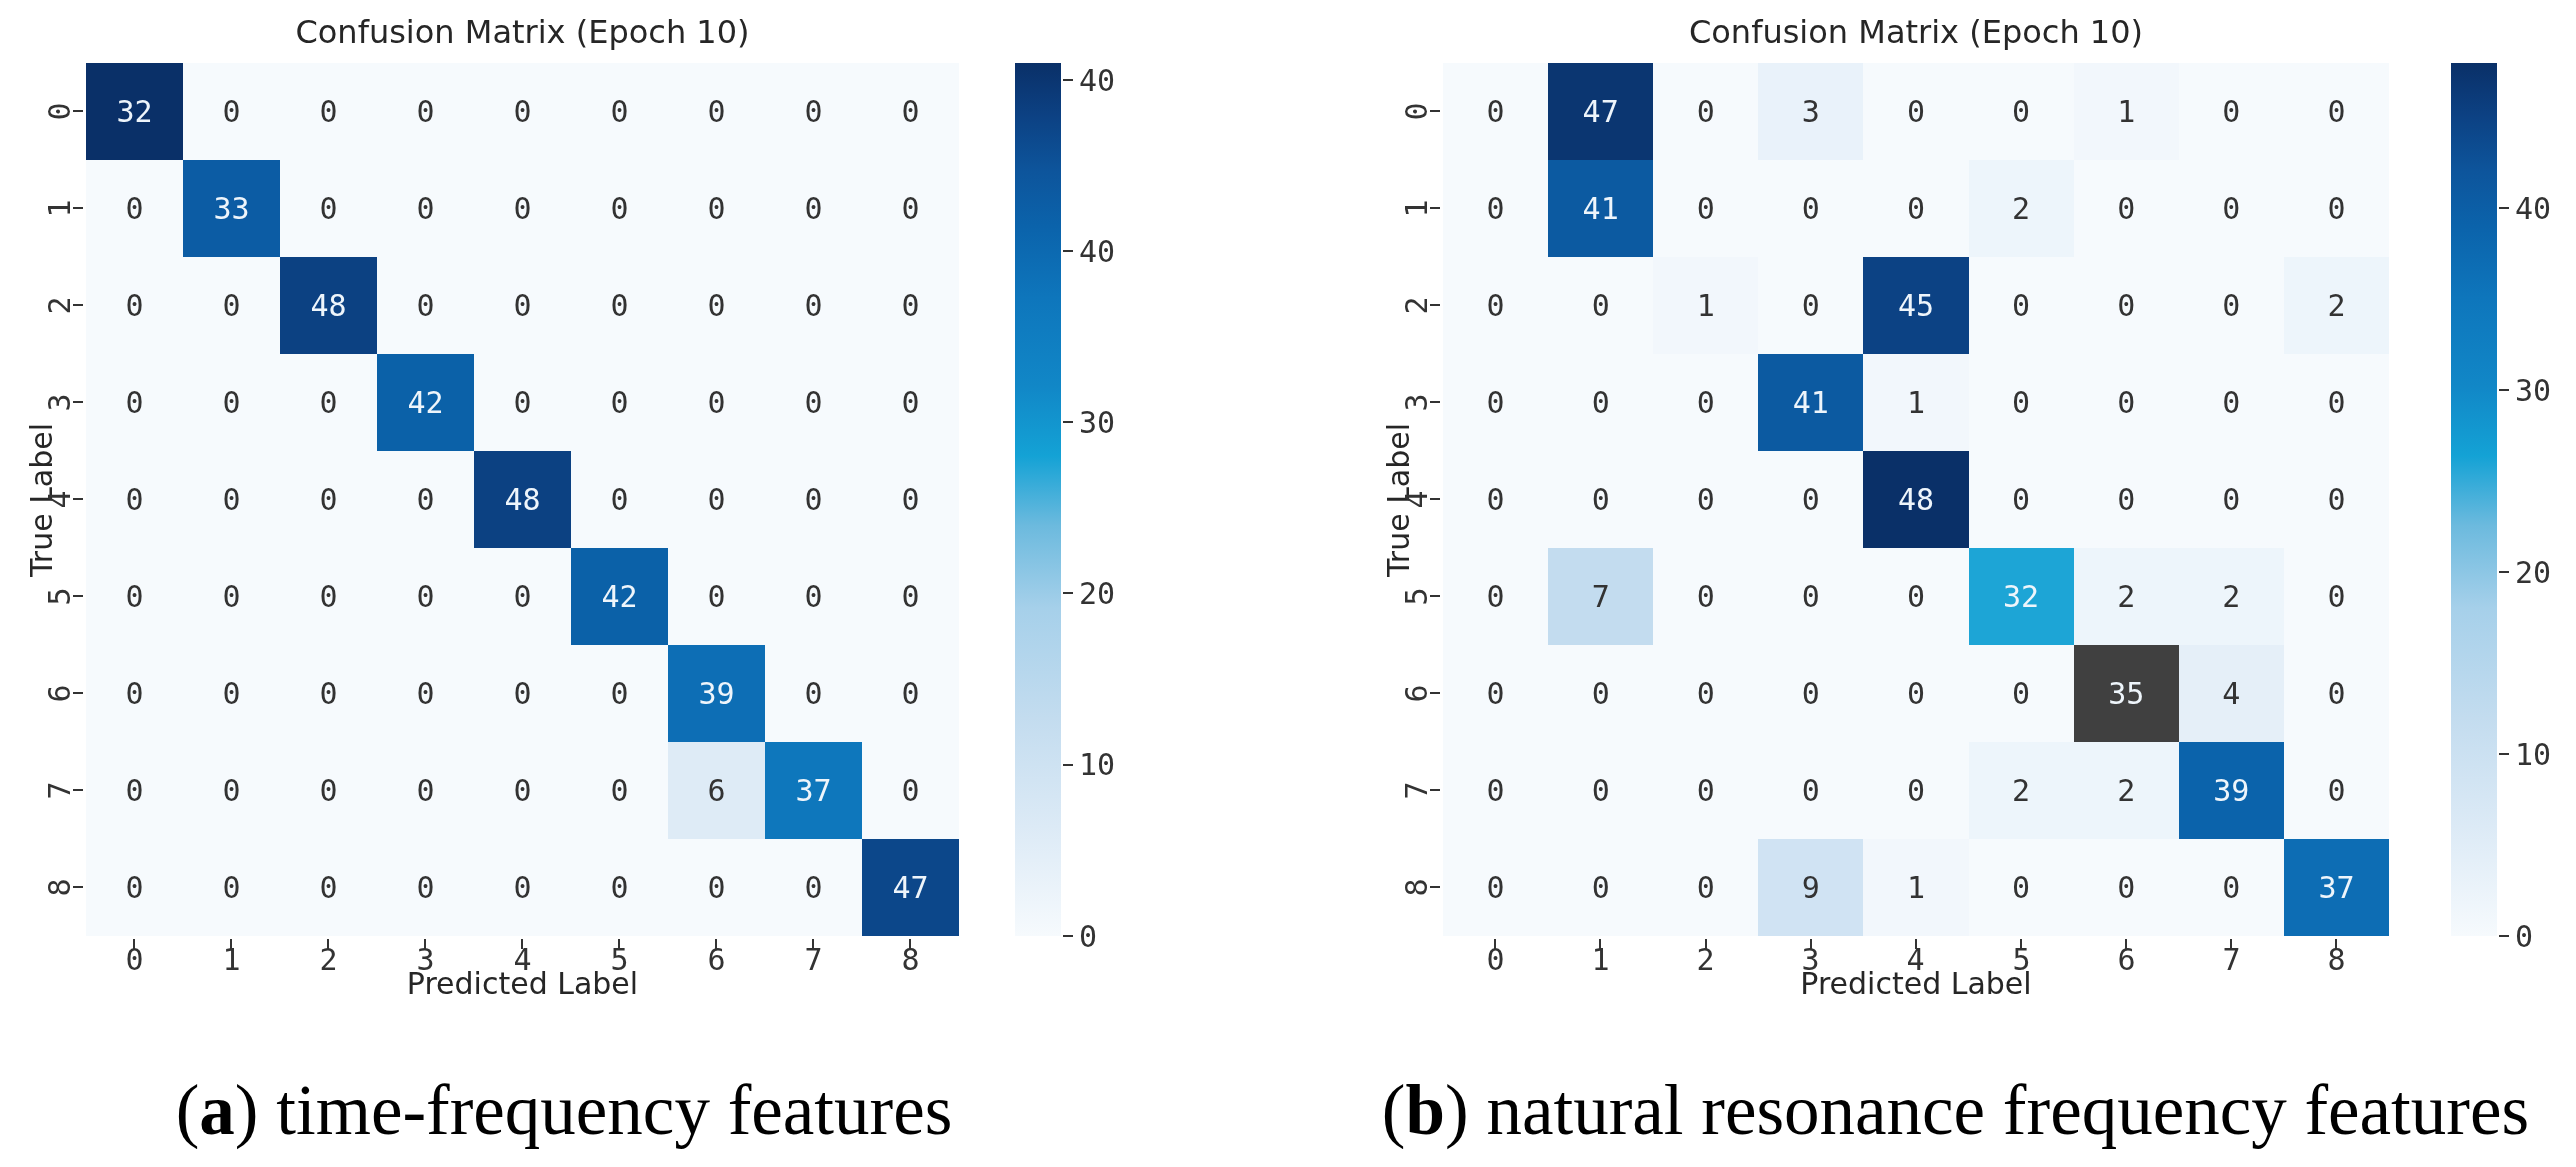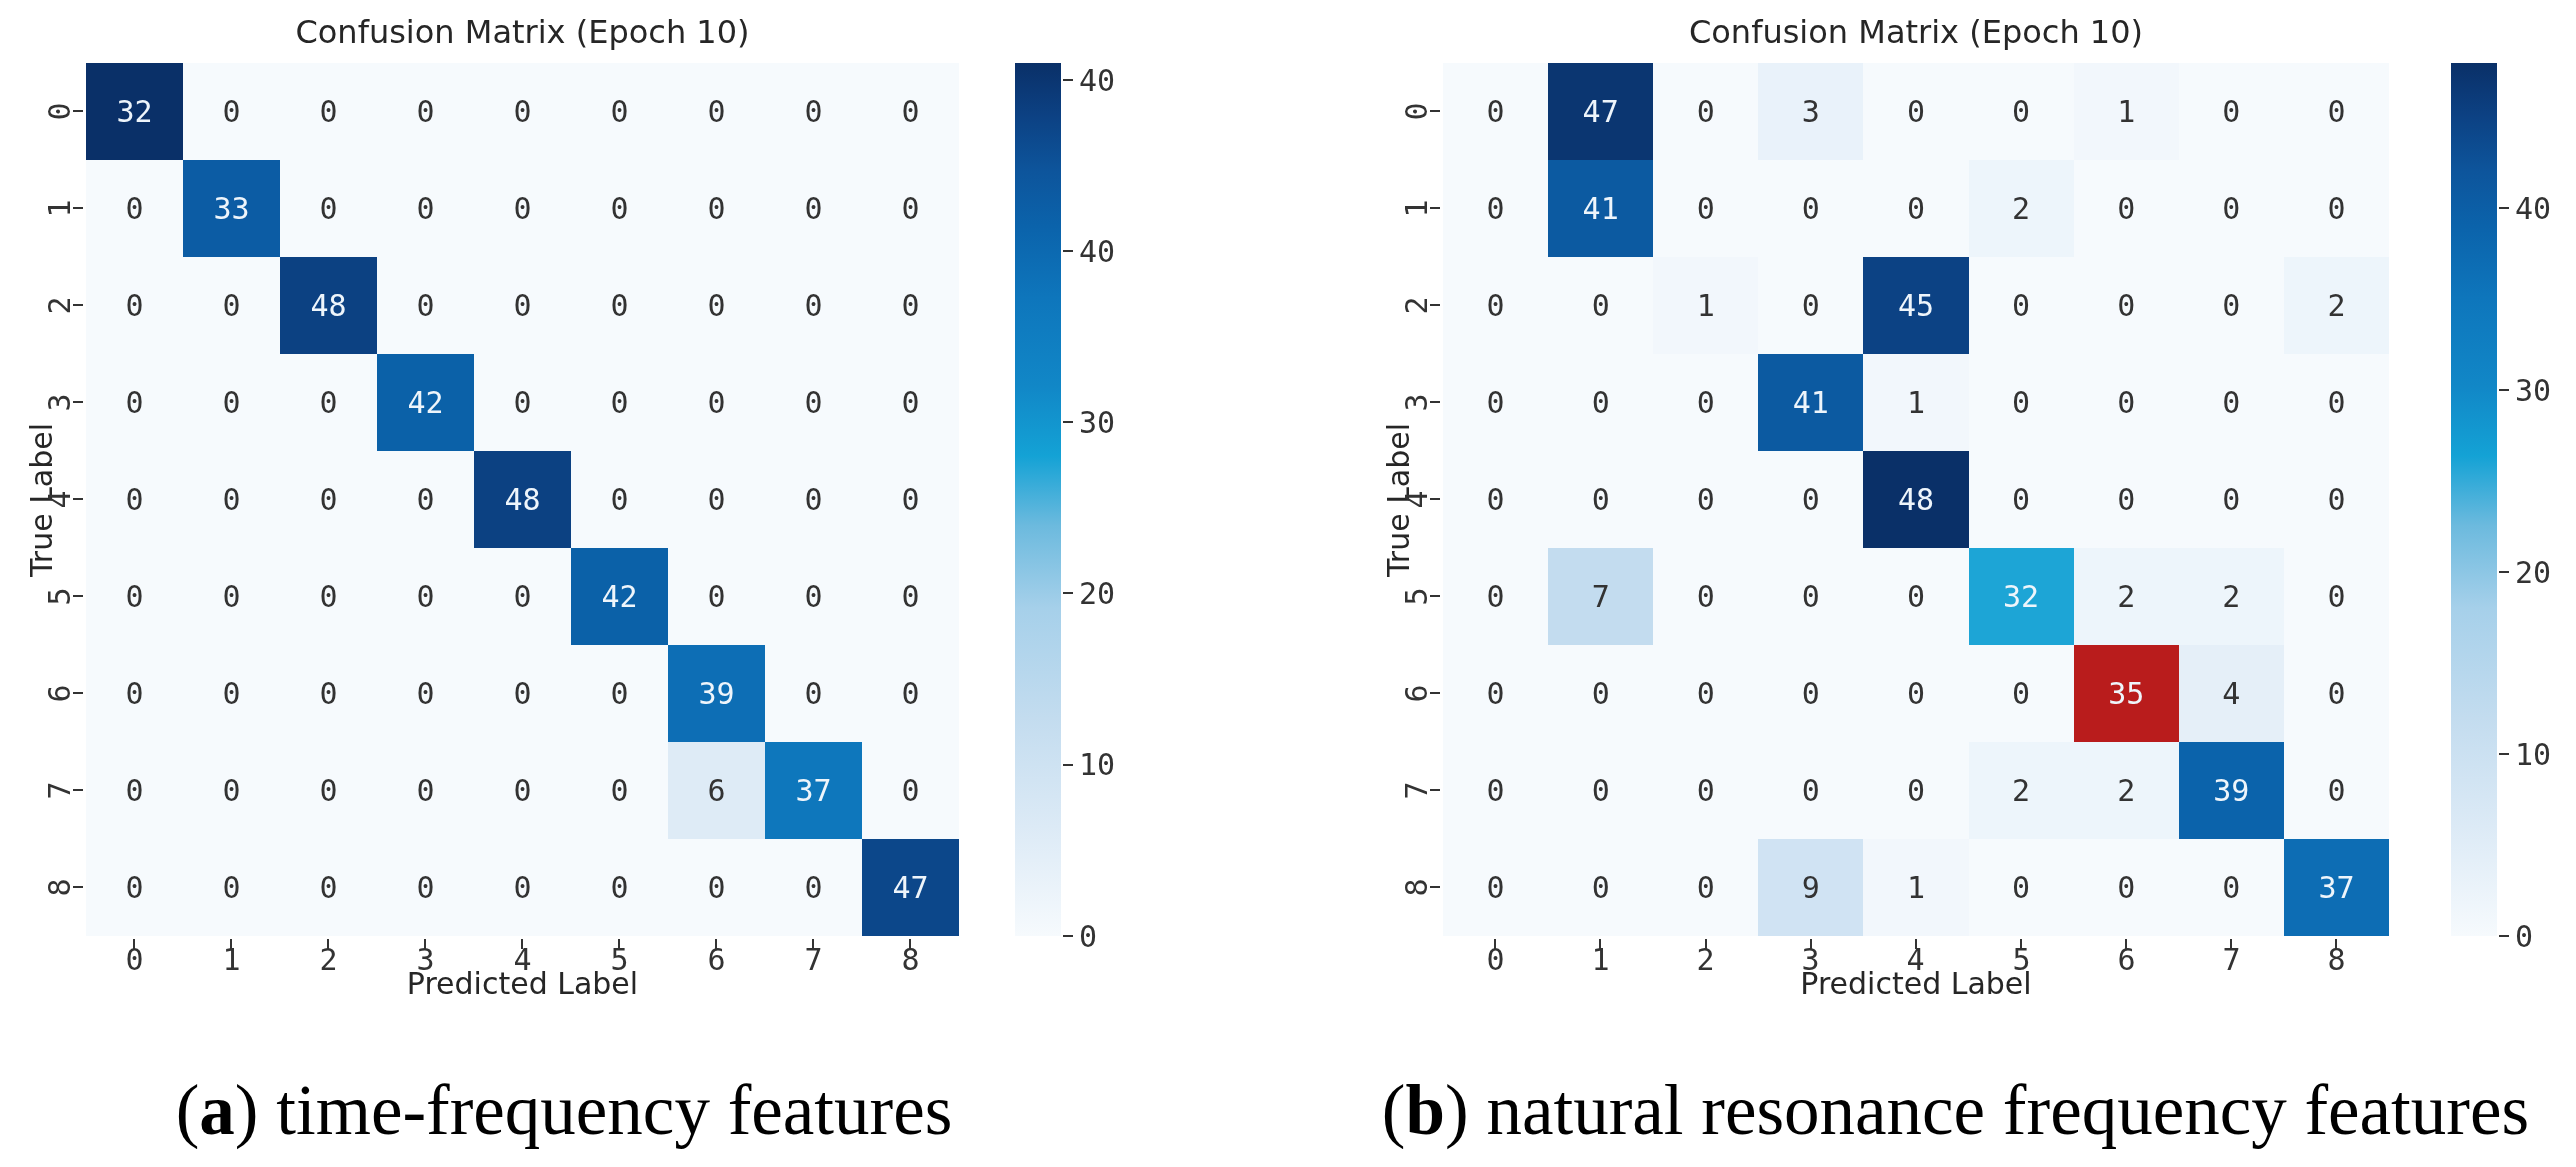--- a/index.html
+++ b/index.html
@@ -524,21 +524,21 @@
         </div>
         <div class="cell" style="background: rgb(246, 250, 253);">
           <span class="cell-value" style="color: rgb(51, 51, 51);">0</span>
         </div>
         <div class="cell" style="background: rgb(246, 250, 253);">
           <span class="cell-value" style="color: rgb(51, 51, 51);">0</span>
         </div>
         <div class="cell" style="background: rgb(246, 250, 253);">
           <span class="cell-value" style="color: rgb(51, 51, 51);">0</span>
         </div>
-        <div class="cell" style="background: #b91c1c;">
+        <div class="cell" style="background: #404040;">
           <span class="cell-value" style="color: rgb(238, 245, 251);">35</span>
         </div>
         <div class="cell" style="background: rgb(229, 239, 248);">
           <span class="cell-value" style="color: rgb(51, 51, 51);">4</span>
         </div>
         <div class="cell" style="background: rgb(246, 250, 253);">
           <span class="cell-value" style="color: rgb(51, 51, 51);">0</span>
         </div>
         <div class="cell" style="background: rgb(246, 250, 253);">
           <span class="cell-value" style="color: rgb(51, 51, 51);">0</span>

